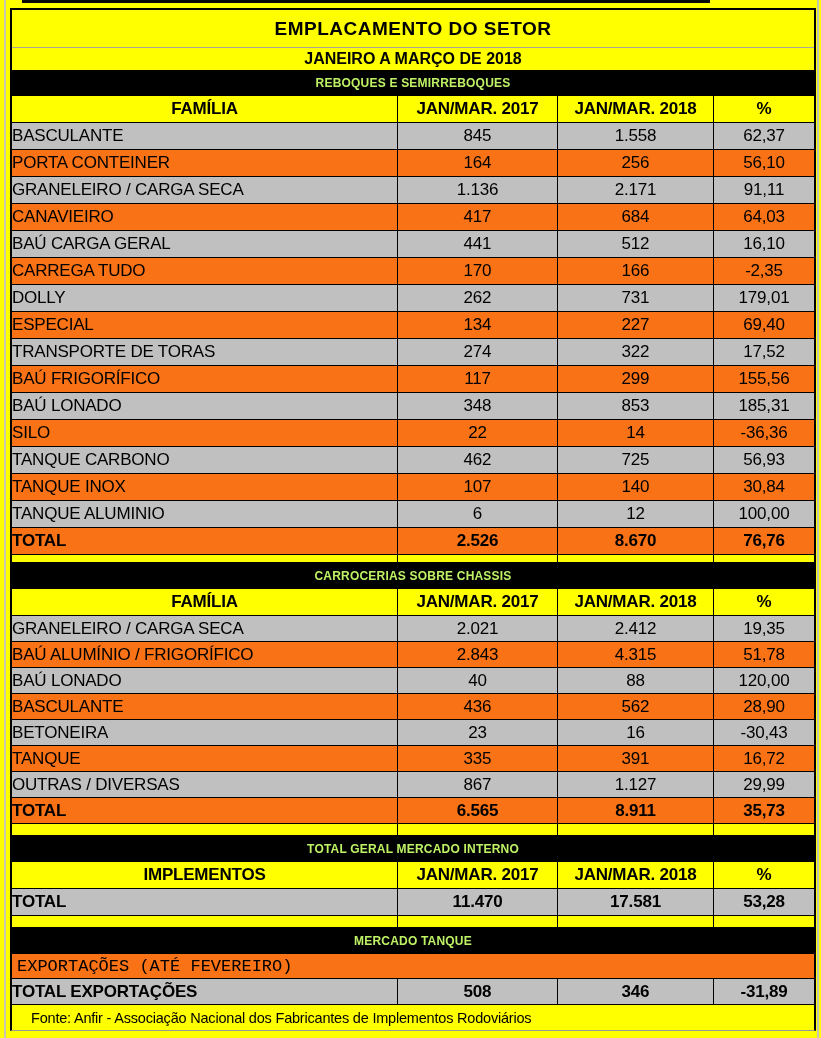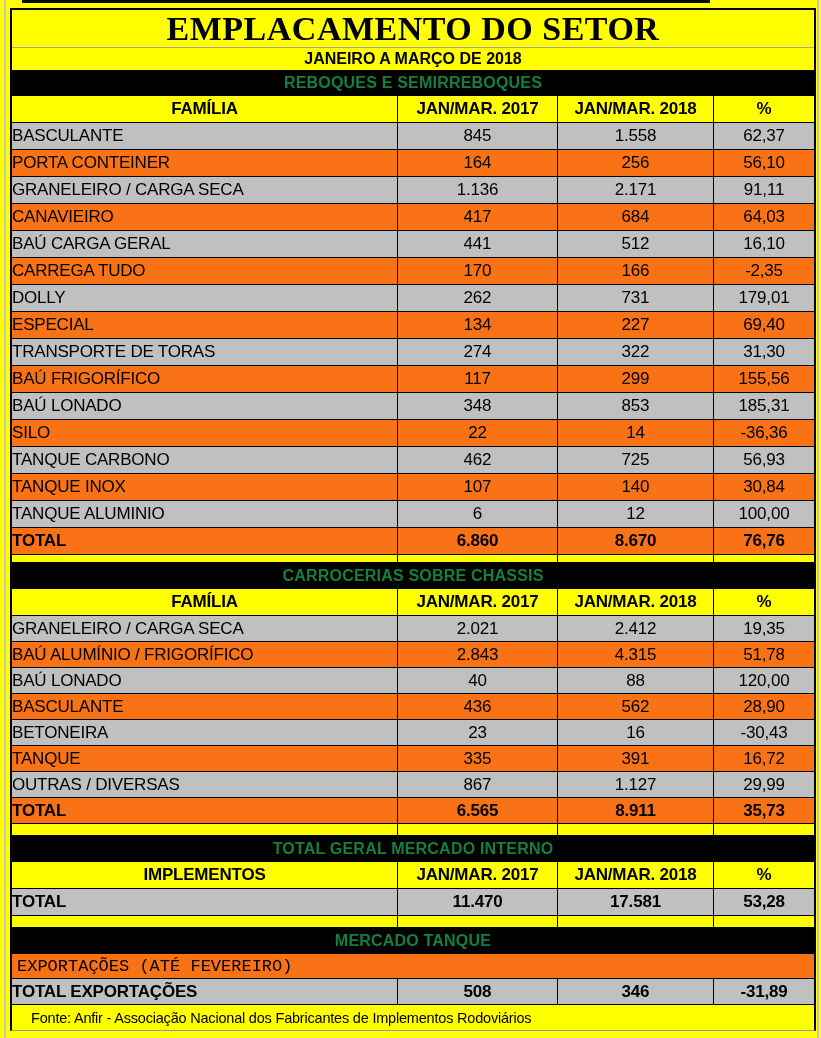--- a/index.html
+++ b/index.html
@@ -19,28 +19,28 @@
   .sheet {
     position: absolute; left: 10px; top: 8px; width: 806px;
     border: 2px solid #000; border-bottom: 1px solid #9a9a8e;
     background: #FFFF00;
   }
   .row { display: flex; border-top: 1px solid #000; background: #FFFF00; align-items: stretch; }
   .sheet > .row:first-child, .sheet > div:first-child { border-top: none; }
 
   .r-title {
     height: 37px; display: flex; align-items: center; justify-content: center;
-    font-size: 34px; font-weight: bold; letter-spacing: 0.5px; border-top: none; font-family: Liberation Serif, serif;
+    font-size: 19px; font-weight: bold; letter-spacing: 0.5px; border-top: none;
   }
   .r-sub {
     height: 23px; display: flex; align-items: center; justify-content: center;
     font-size: 16px; font-weight: bold; border-top: 1px solid #a8a89a;
   }
   .blackhead {
-    background: #000; color: #15803d; font-weight: bold; font-size: 16px;
+    background: #000; color: #bef264; font-weight: bold; font-size: 12px;
     display: flex; align-items: center; justify-content: center; letter-spacing: 0.2px;
   }
   .cell {
     display: flex; align-items: center; justify-content: center;
     font-size: 17px; letter-spacing: -0.2px; overflow: hidden; white-space: nowrap;
   }
   .cell + .cell { border-left: 1px solid #000; }
   .c1 { width: 385px; }
   .c2 { width: 160px; }
   .c3 { width: 156px; }
@@ -124,21 +124,21 @@
       <div class="row y h27">
         <div class="cell c1 left">ESPECIAL</div>
         <div class="cell c2">134</div>
         <div class="cell c3">227</div>
         <div class="cell c4">69,40</div>
       </div>
       <div class="row g h27">
         <div class="cell c1 left">TRANSPORTE DE TORAS</div>
         <div class="cell c2">274</div>
         <div class="cell c3">322</div>
-        <div class="cell c4">31,30</div>
+        <div class="cell c4">17,52</div>
       </div>
       <div class="row y h27">
         <div class="cell c1 left">BAÚ FRIGORÍFICO</div>
         <div class="cell c2">117</div>
         <div class="cell c3">299</div>
         <div class="cell c4">155,56</div>
       </div>
       <div class="row g h27">
         <div class="cell c1 left">BAÚ LONADO</div>
         <div class="cell c2">348</div>
@@ -164,21 +164,21 @@
         <div class="cell c4">30,84</div>
       </div>
       <div class="row g h27">
         <div class="cell c1 left">TANQUE ALUMINIO</div>
         <div class="cell c2">6</div>
         <div class="cell c3">12</div>
         <div class="cell c4">100,00</div>
       </div>
       <div class="row y total h27">
         <div class="cell c1 left">TOTAL</div>
-        <div class="cell c2">6.860</div>
+        <div class="cell c2">2.526</div>
         <div class="cell c3">8.670</div>
         <div class="cell c4">76,76</div>
       </div>
     </div>
 
   <div class="row spacer sp8">
     <div class="cell c1"></div>
     <div class="cell c2"></div>
     <div class="cell c3"></div>
     <div class="cell c4"></div>

